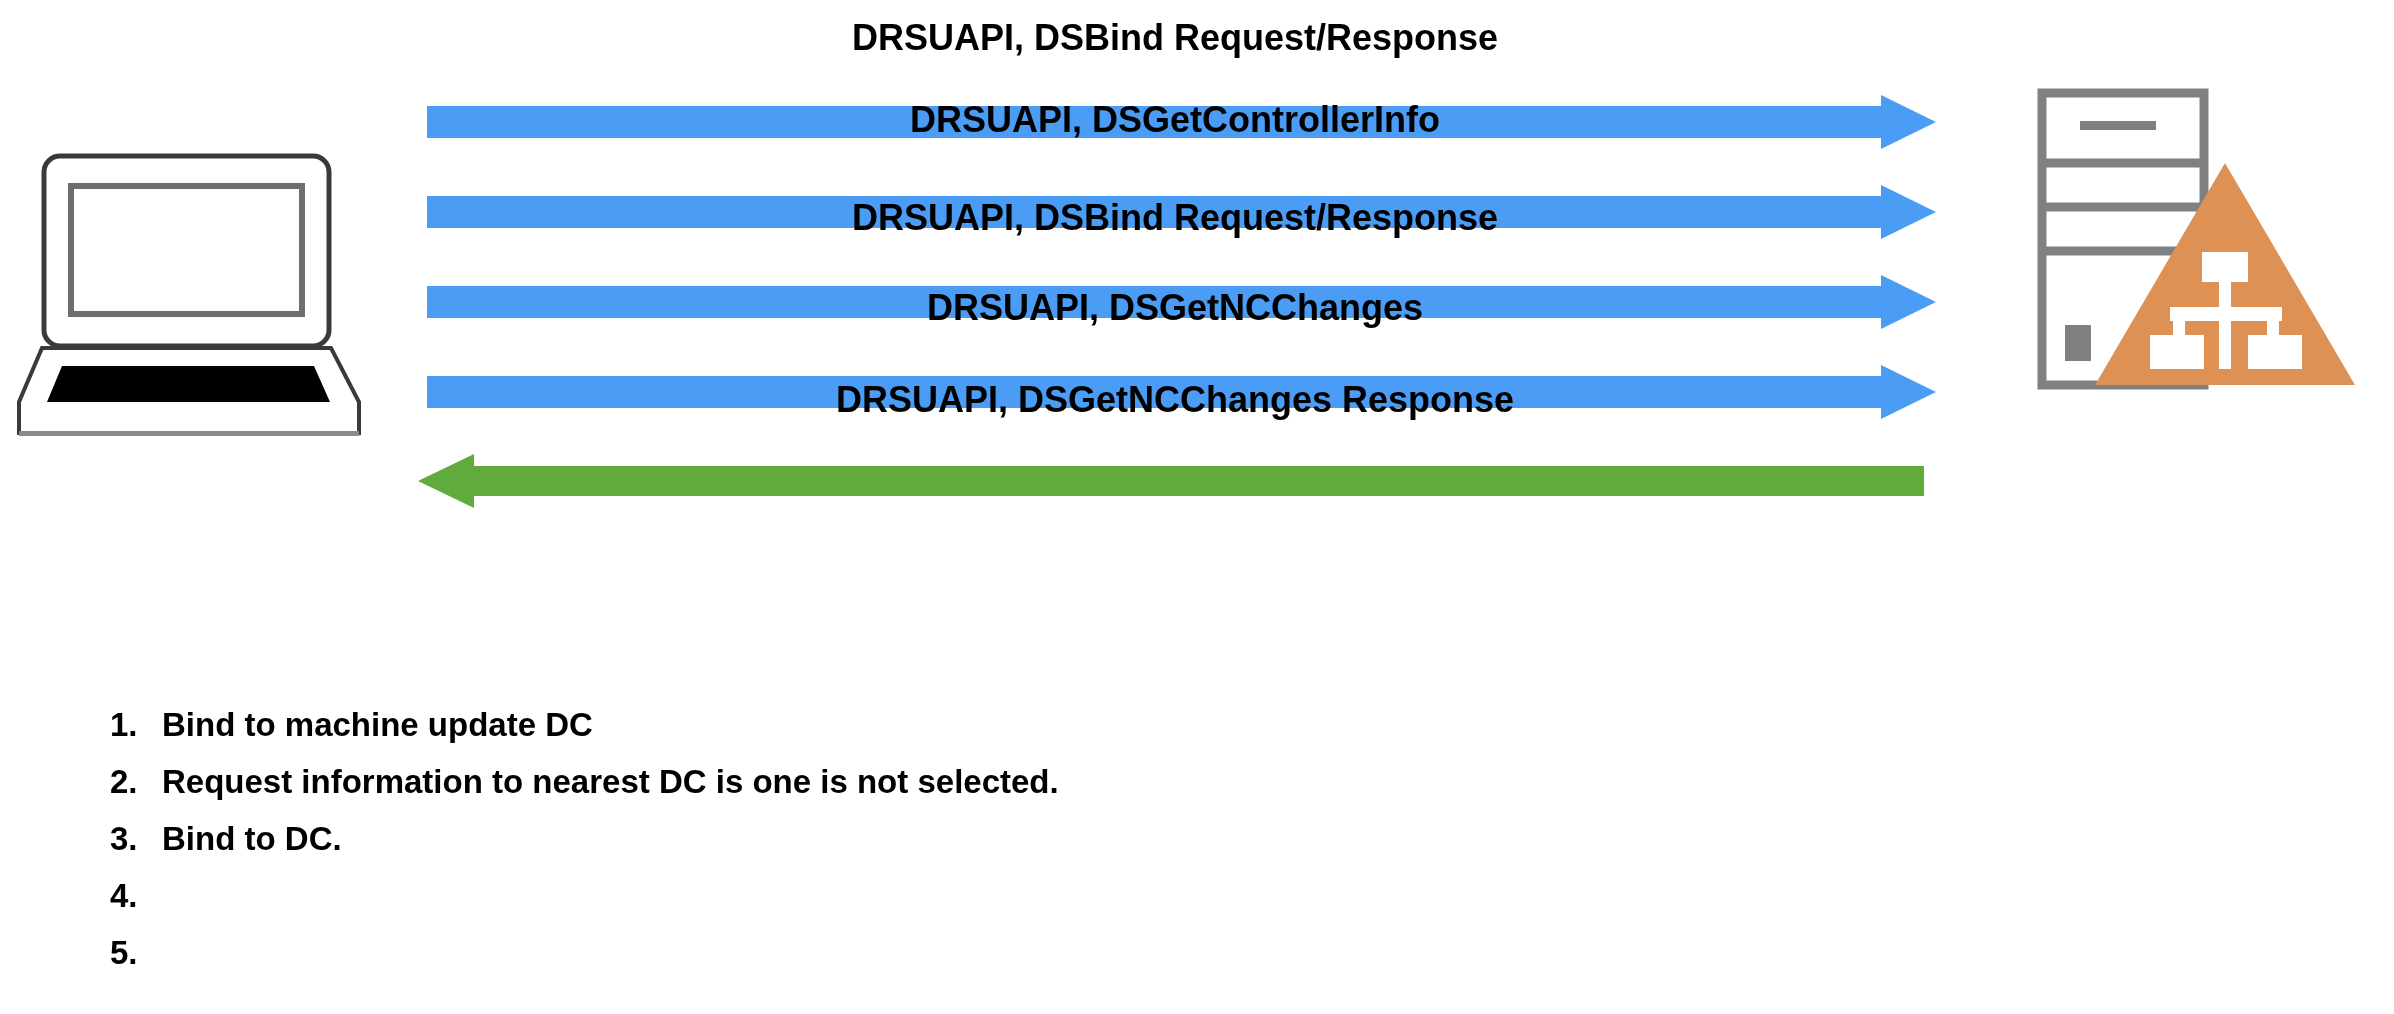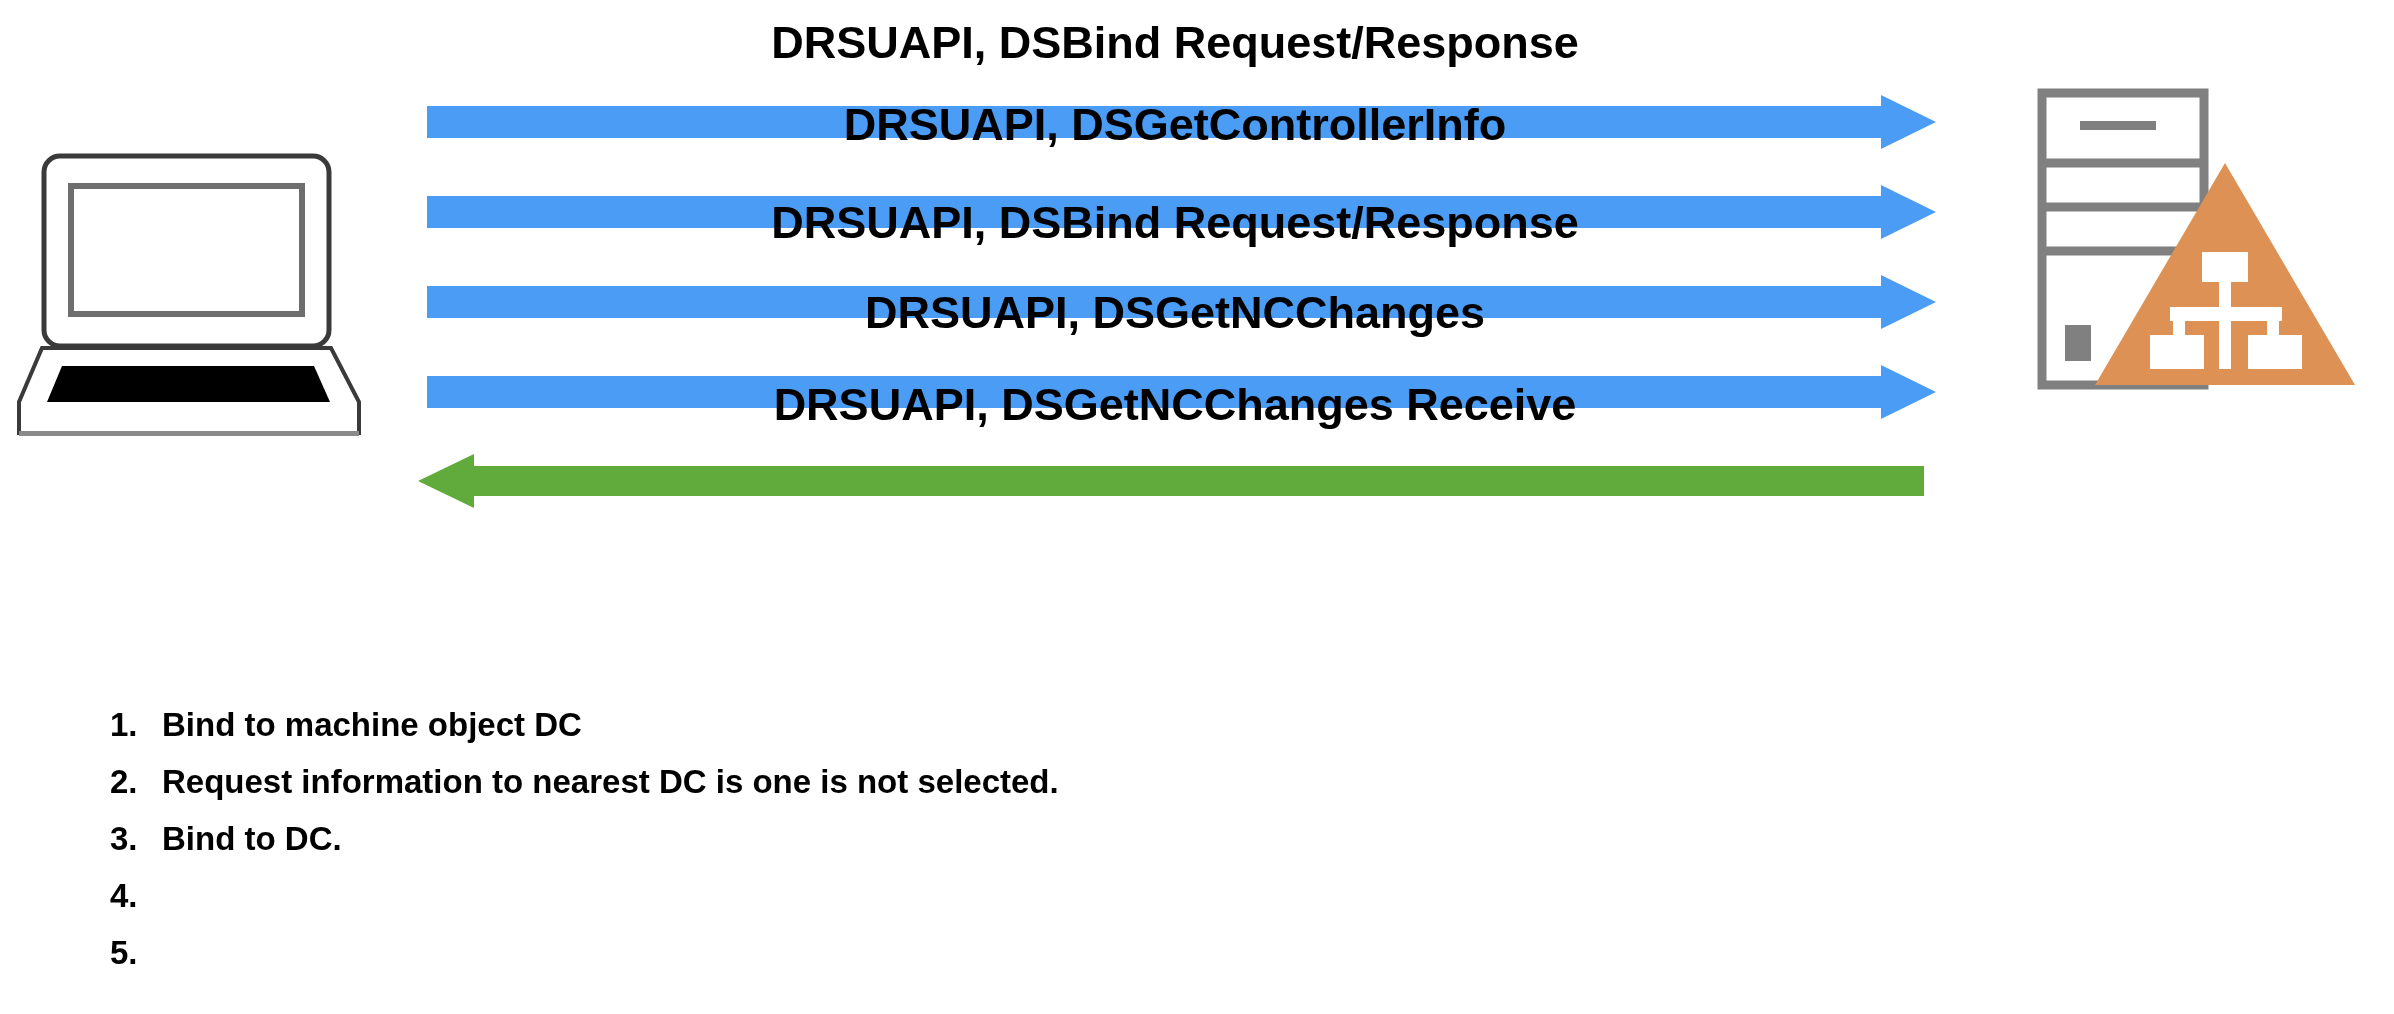--- a/index.html
+++ b/index.html
@@ -31,21 +31,21 @@
     height: 26px;
     overflow: hidden;
   }
 
   
   .seq-label {
     position: absolute;
     width: 1520px;
     left: 415px;
     text-align: center;
-    font-size: 45px;
+    font-size: 36px;
     font-weight: bold;
     color: #000000;
     white-space: nowrap;
     line-height: 1;
   }
 
   .arrow-svg {
     position: absolute;
     left: 415px;
   }
@@ -166,31 +166,31 @@
     </svg>
   </div>
 
   <div class="seq-label" style="top:290px">DRSUAPI, DSGetNCChanges</div>
   <div class="arrow-svg" style="top:365px">
     <svg width="1525" height="54" viewBox="0 0 1525 54" xmlns="http://www.w3.org/2000/svg">
       <path d="M 12 11 L 1466 11 L 1466 0 L 1521 27 L 1466 54 L 1466 43 L 12 43 Z" fill="#4A9CF5"></path>
     </svg>
   </div>
 
-  <div class="seq-label" style="top:382px">DRSUAPI, DSGetNCChanges Receive</div>
+  <div class="seq-label" style="top:382px">DRSUAPI, DSGetNCChanges Response</div>
   <div class="arrow-svg" style="top:452px">
     <svg width="1525" height="58" viewBox="0 0 1525 58" xmlns="http://www.w3.org/2000/svg">
       <path d="M 1509 14 L 59 14 L 59 2 L 3 29 L 59 56 L 59 44 L 1509 44 Z" fill="#61AB3C"></path>
     </svg>
   </div>
 
   <ol class="steps">
     <li>
       <span class="num">1.</span>
-      <span class="txt">Bind to machine object DC</span>
+      <span class="txt">Bind to machine update DC</span>
     </li>
     <li>
       <span class="num">2.</span>
       <span class="txt">Request information to nearest DC is one is not selected.</span>
     </li>
     <li>
       <span class="num">3.</span>
       <span class="txt">Bind to DC.</span>
     </li>
     <li>

